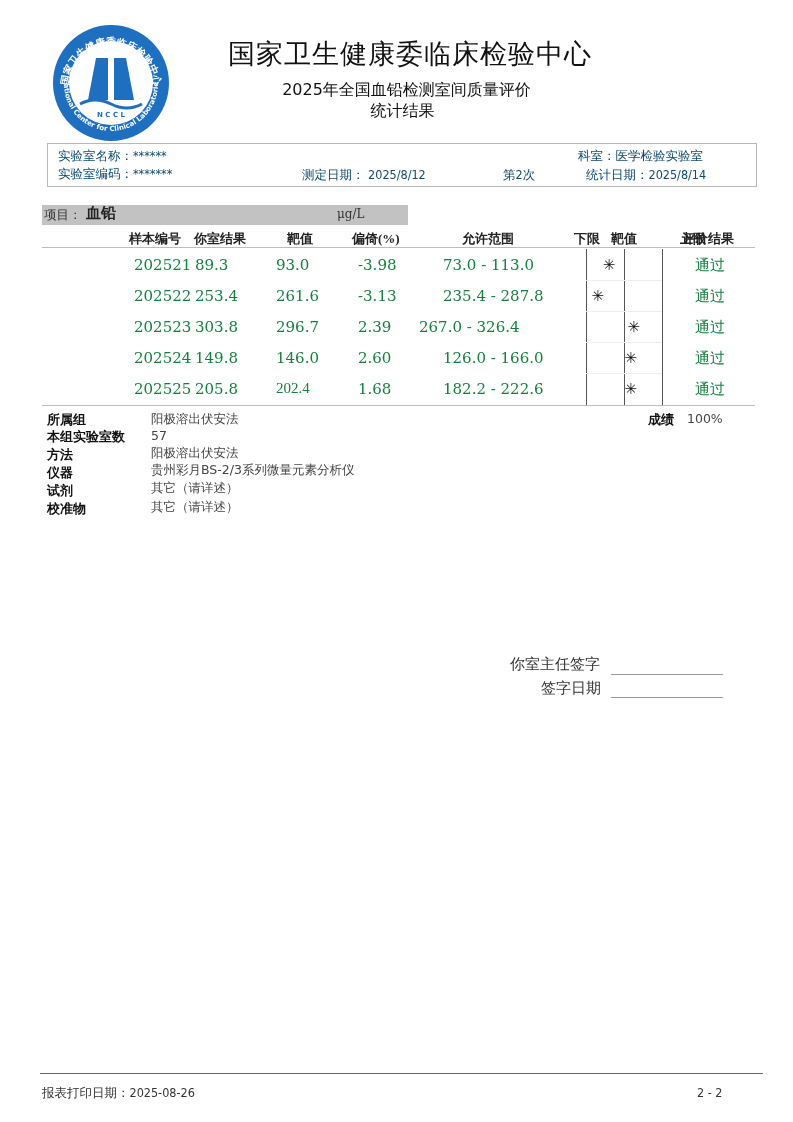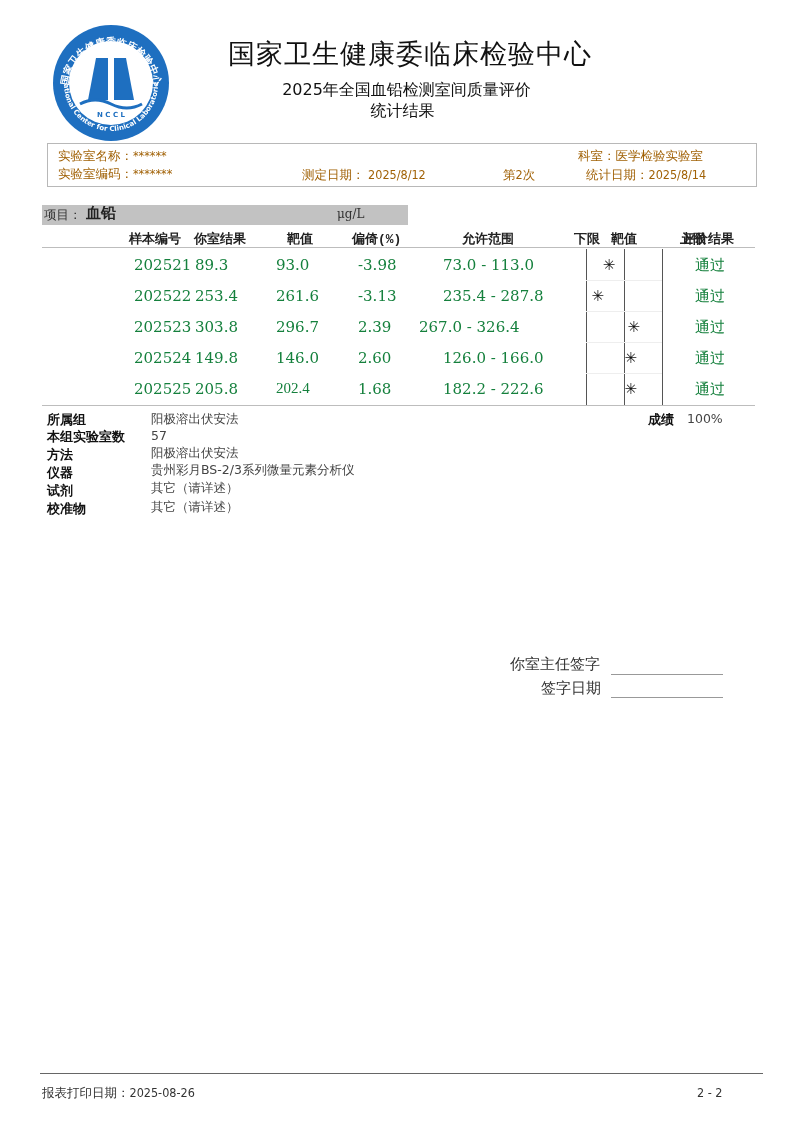--- a/index.html
+++ b/index.html
@@ -7,26 +7,26 @@
          font-family: "DejaVu Serif", "Liberation Serif", serif; color: #222; }
   .abs { position: absolute; }
   .logo { left: 50px; top: 22px; width: 122px; height: 122px; }
   .title-main { left: 0; width: 820px; top: 36px; text-align: center; font-size: 27px;
                 font-family: "DejaVu Sans", sans-serif; letter-spacing: 1px; color: #111; }
   .title-sub { left: 0; width: 813px; top: 80px; text-align: center; font-size: 16px;
                font-family: "DejaVu Sans", sans-serif; color: #111; }
   .title-sub2 { left: 0; width: 805px; top: 101px; text-align: center; font-size: 16px;
                 font-family: "DejaVu Sans", sans-serif; color: #111; }
   .info-box { left: 47px; top: 143px; width: 708px; height: 42px; border: 1px solid #b8b8b8; }
-  .info { font-size: 12.5px; font-family: "DejaVu Sans Condensed", "DejaVu Sans", sans-serif; color: #a16207; white-space: nowrap; }
+  .info { font-size: 12.5px; font-family: "DejaVu Sans Condensed", "DejaVu Sans", sans-serif; color: #0c4a6e; white-space: nowrap; }
   .item-bar { left: 42px; top: 205px; width: 366px; height: 20px; background: #c2c2c2; }
   .item-label { left: 44px; top: 207px; font-size: 12.5px; color: #333; font-family: "DejaVu Sans", sans-serif; }
   .item-name { left: 86px; top: 204px; font-size: 15px; font-weight: bold; color: #222; font-family: Liberation Serif, serif; }
   .item-unit { left: 337px; top: 207px; font-size: 12px; color: #333; }
-  .hdr { top: 230px; font-size: 13px; font-weight: bold; font-family: Liberation Mono, monospace; color: #222; white-space: nowrap; }
+  .hdr { top: 230px; font-size: 13px; font-weight: bold; font-family: Liberation Serif, serif; color: #222; white-space: nowrap; }
   .rule { background: #bdbdbd; height: 1px; }
   .cell { font-size: 15px; color: #15803d; white-space: nowrap; }
   .vline { width: 1px; background: #555; }
   .star { font-size: 15px; color: #111; line-height: 1; font-family: "DejaVu Sans", sans-serif; }
   .lbl { left: 47px; font-size: 13px; font-weight: bold; font-family: "DejaVu Sans", sans-serif; color: #111; }
   .val { left: 151px; font-size: 12.5px; color: #444; white-space: nowrap; font-family: "DejaVu Sans", sans-serif; }
   .sig-label { font-size: 15px; color: #333; font-family: "DejaVu Sans", sans-serif; white-space: nowrap; }
   .sig-line { height: 1px; background: #999; width: 112px; }
   .footer-rule { left: 40px; top: 1073px; width: 723px; height: 1px; background: #666; }
   .footer { top: 1085px; font-size: 12.5px; color: #333; font-family: "DejaVu Sans Condensed", "DejaVu Sans", sans-serif; white-space: nowrap; }

